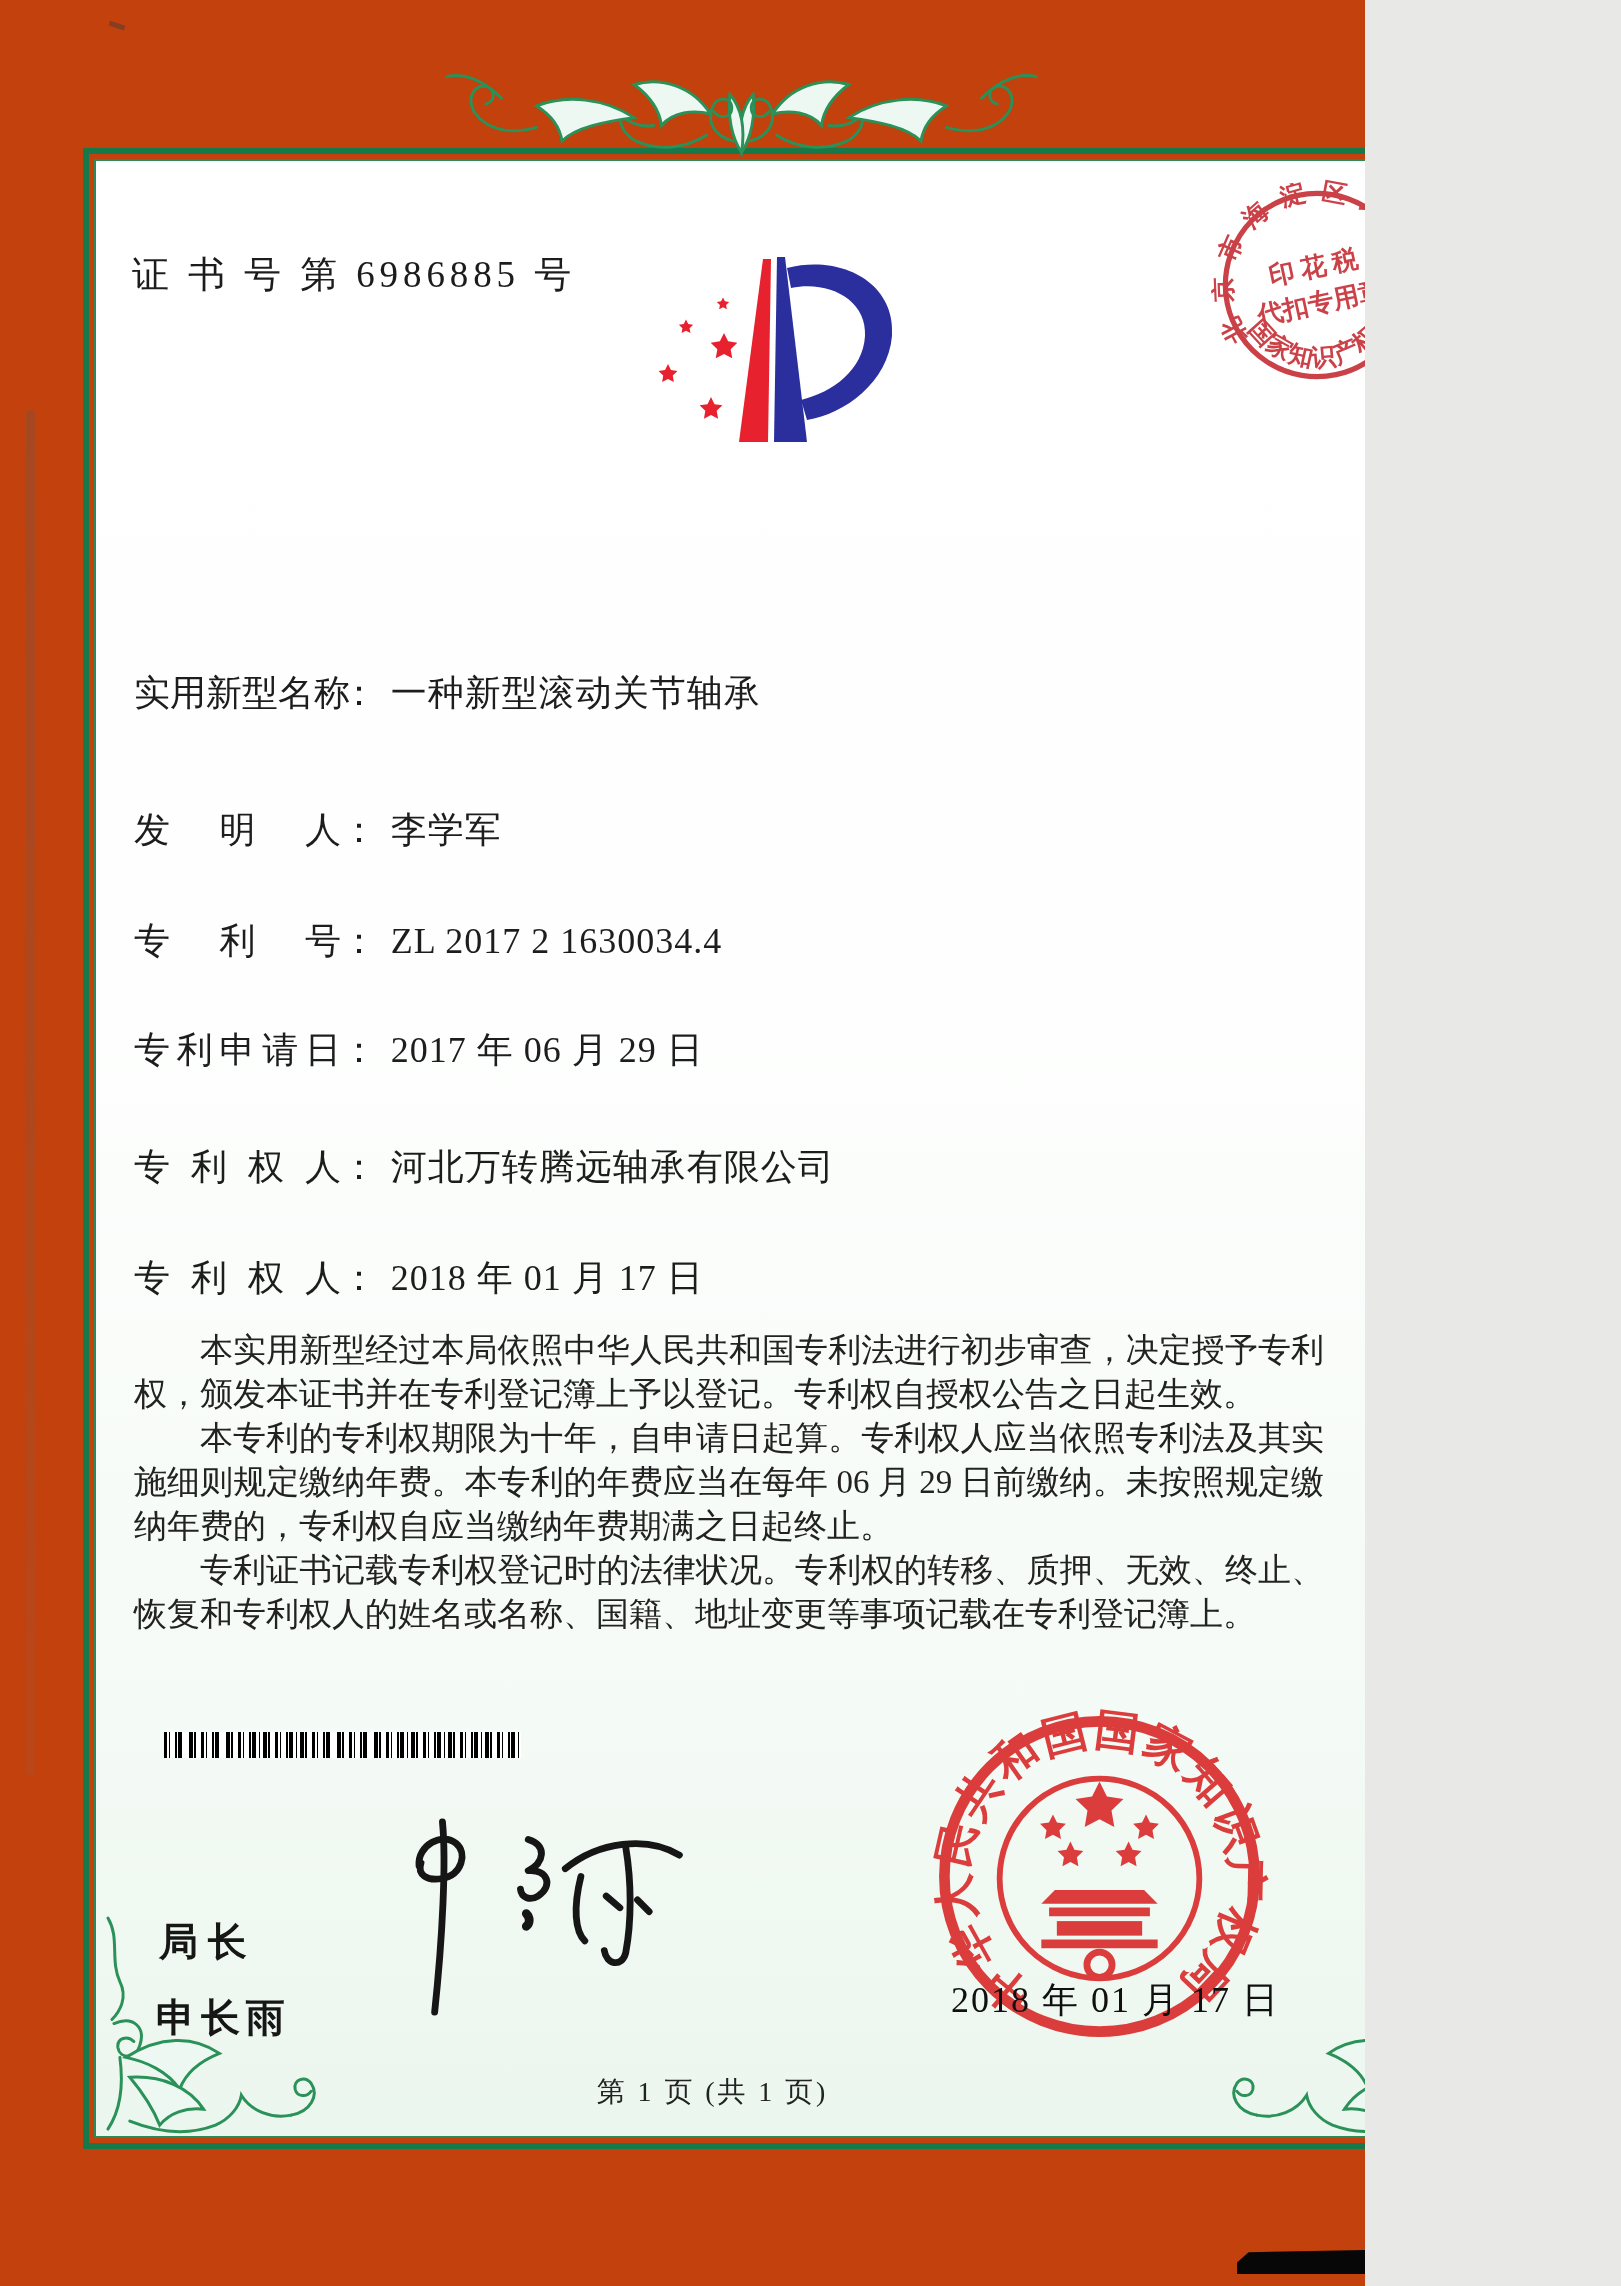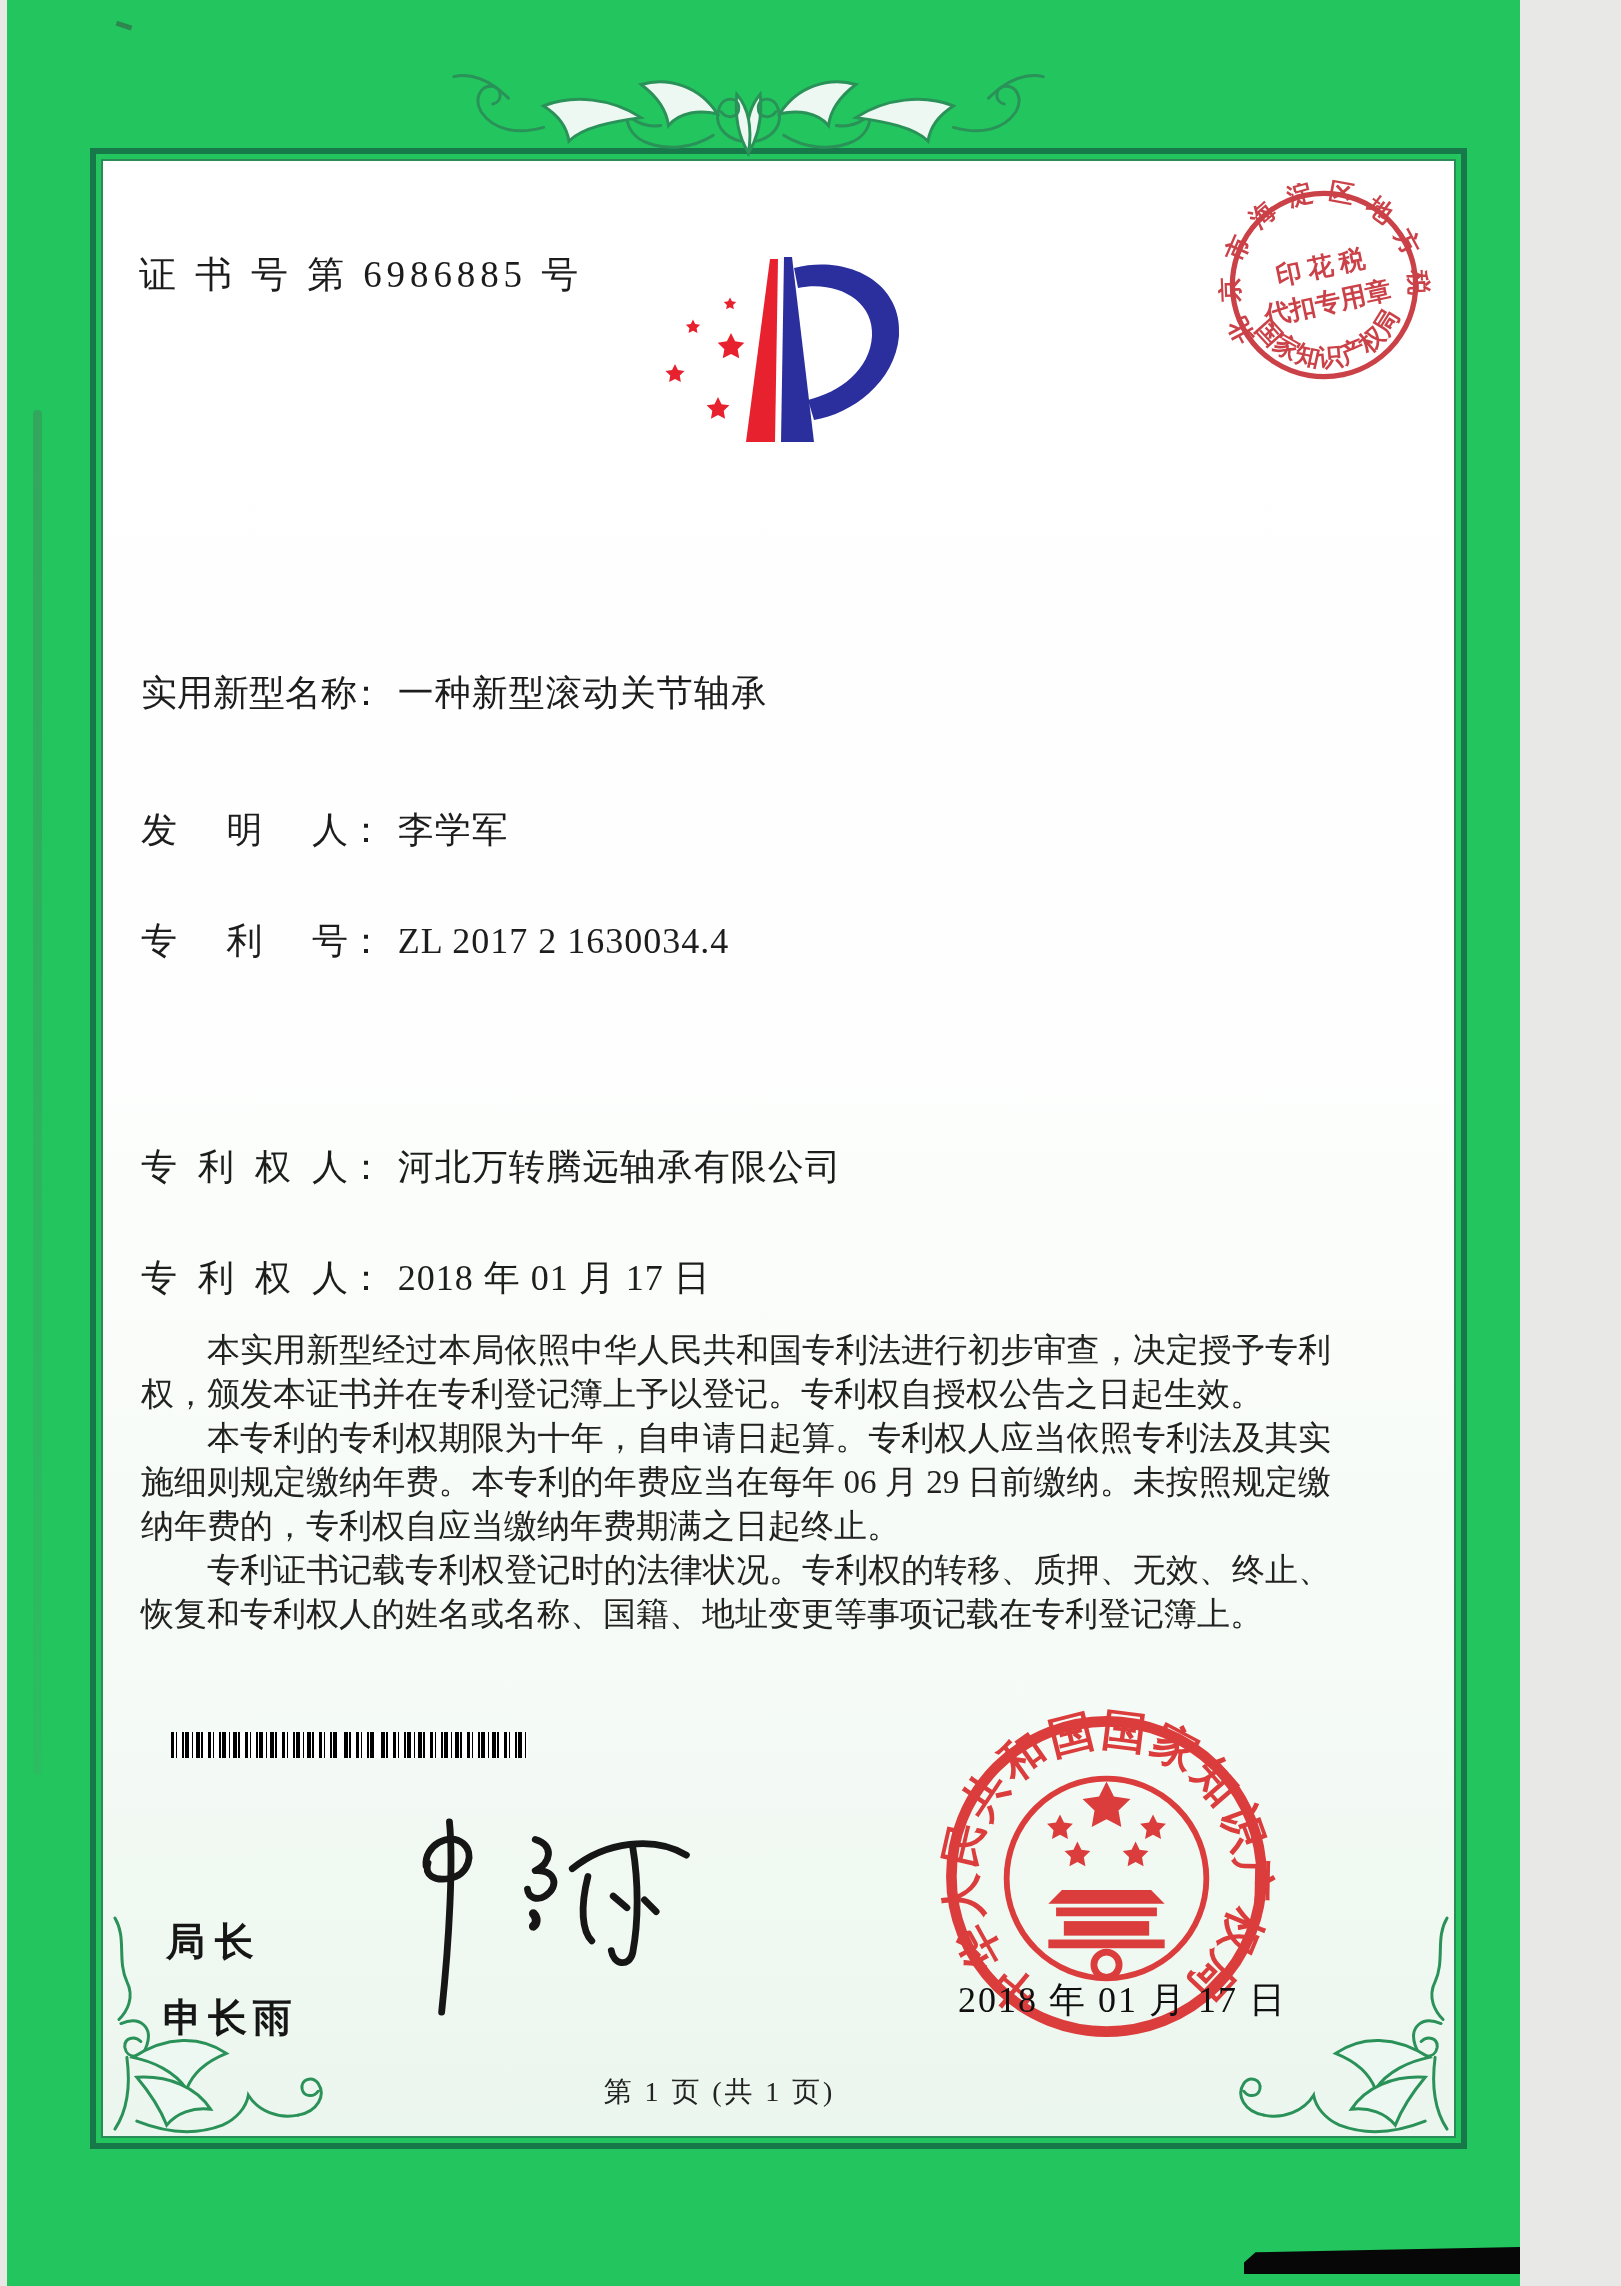--- a/index.html
+++ b/index.html
@@ -1,17 +1,17 @@
 <!DOCTYPE html>
 <html><head>
 <meta charset="utf-8">
 <style>
   html,body{margin:0;padding:0;background:#e8e8e6;}
-  #page{position:relative;width:1513px;height:2287px;background:#22c55e;overflow:hidden;
-        font-family:"Liberation Serif","DejaVu Serif",serif;color:#222;margin-left:7px;}
+  #page{position:relative;width:1365px;height:2287px;background:#c2410c;overflow:hidden;
+        font-family:"Liberation Serif","DejaVu Serif",serif;color:#222;}
   
   #frame{position:absolute;left:83px;top:148px;width:1377px;height:2001px;
          border:6.8px solid #17794a;box-sizing:border-box;}
   #frame-inner{position:absolute;left:4.9px;top:4.9px;right:4.9px;bottom:4.9px;
          border:2px solid #2a8a58;
          background:linear-gradient(180deg,#ffffff 0%,#fdfefd 45%,#f4faf5 80%,#ebf6ee 100%);}
   svg.ornament{position:absolute;pointer-events:none;}
   
   .certno{position:absolute;left:132px;top:250px;font-size:37px;letter-spacing:4.9px;color:#1c1c1c;}
   .title{position:absolute;left:273px;top:462px;width:975px;text-align:center;
@@ -135,20 +135,23 @@
 
   <div class="field" style="top:669px">
     <span class="lbl">实用新型名称</span><span class="sep">：</span><span class="val">一种新型滚动关节轴承</span>
   </div>
   <div class="field" style="top:806px">
     <span class="lbl">发明人</span><span class="sep">：</span><span class="val">李学军</span>
   </div>
   <div class="field" style="top:917px">
     <span class="lbl">专利号</span><span class="sep">：</span><span class="val">ZL 2017 2 1630034.4</span>
   </div>
+  <div class="field" style="top:1026px">
+    <span class="lbl">专利申请日</span><span class="sep">：</span><span class="val">2017 年 06 月 29 日</span>
+  </div>
   <div class="field" style="top:1143px">
     <span class="lbl">专利权人</span><span class="sep">：</span><span class="val">河北万转腾远轴承有限公司</span>
   </div>
   <div class="field" style="top:1254px">
     <span class="lbl">专利权人</span><span class="sep">：</span><span class="val">2018 年 01 月 17 日</span>
   </div>
 
   <div id="body-text">
     <p>本实用新型经过本局依照中华人民共和国专利法进行初步审查，决定授予专利权，颁发本证书并在专利登记簿上予以登记。专利权自授权公告之日起生效。</p>
     <p>本专利的专利权期限为十年，自申请日起算。专利权人应当依照专利法及其实施细则规定缴纳年费。本专利的年费应当在每年 06 月 29 日前缴纳。未按照规定缴纳年费的，专利权自应当缴纳年费期满之日起终止。</p>

